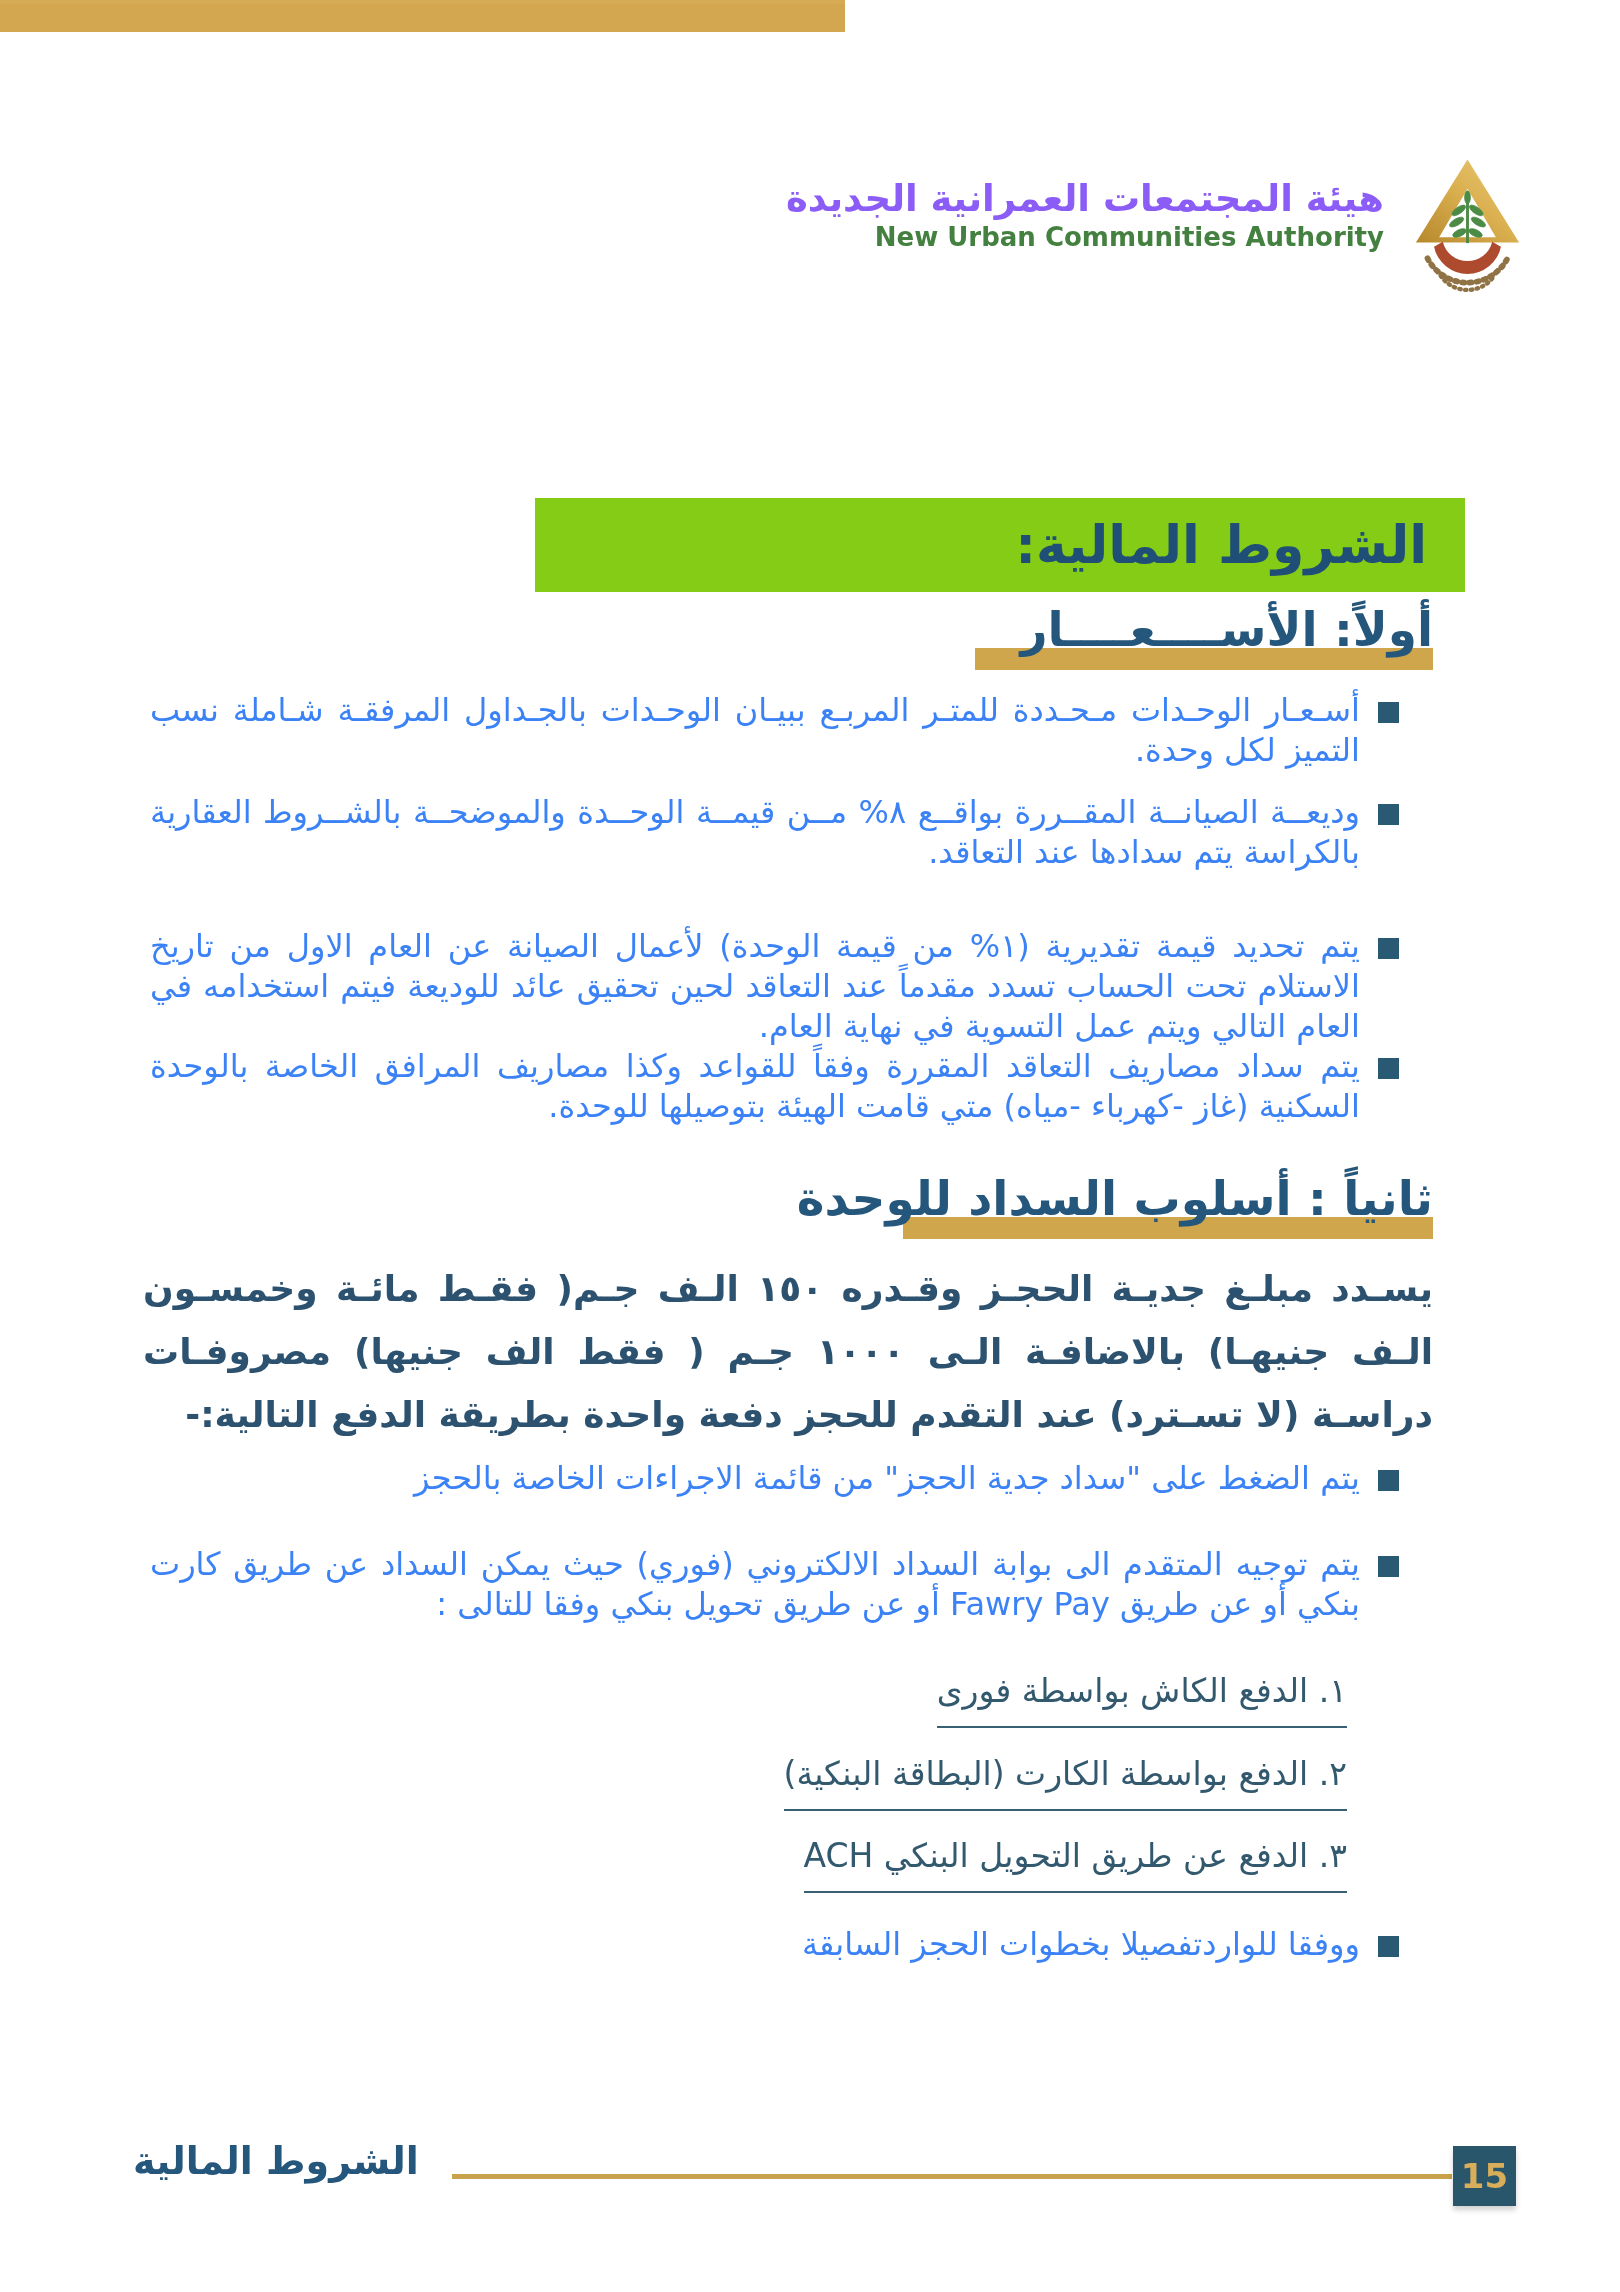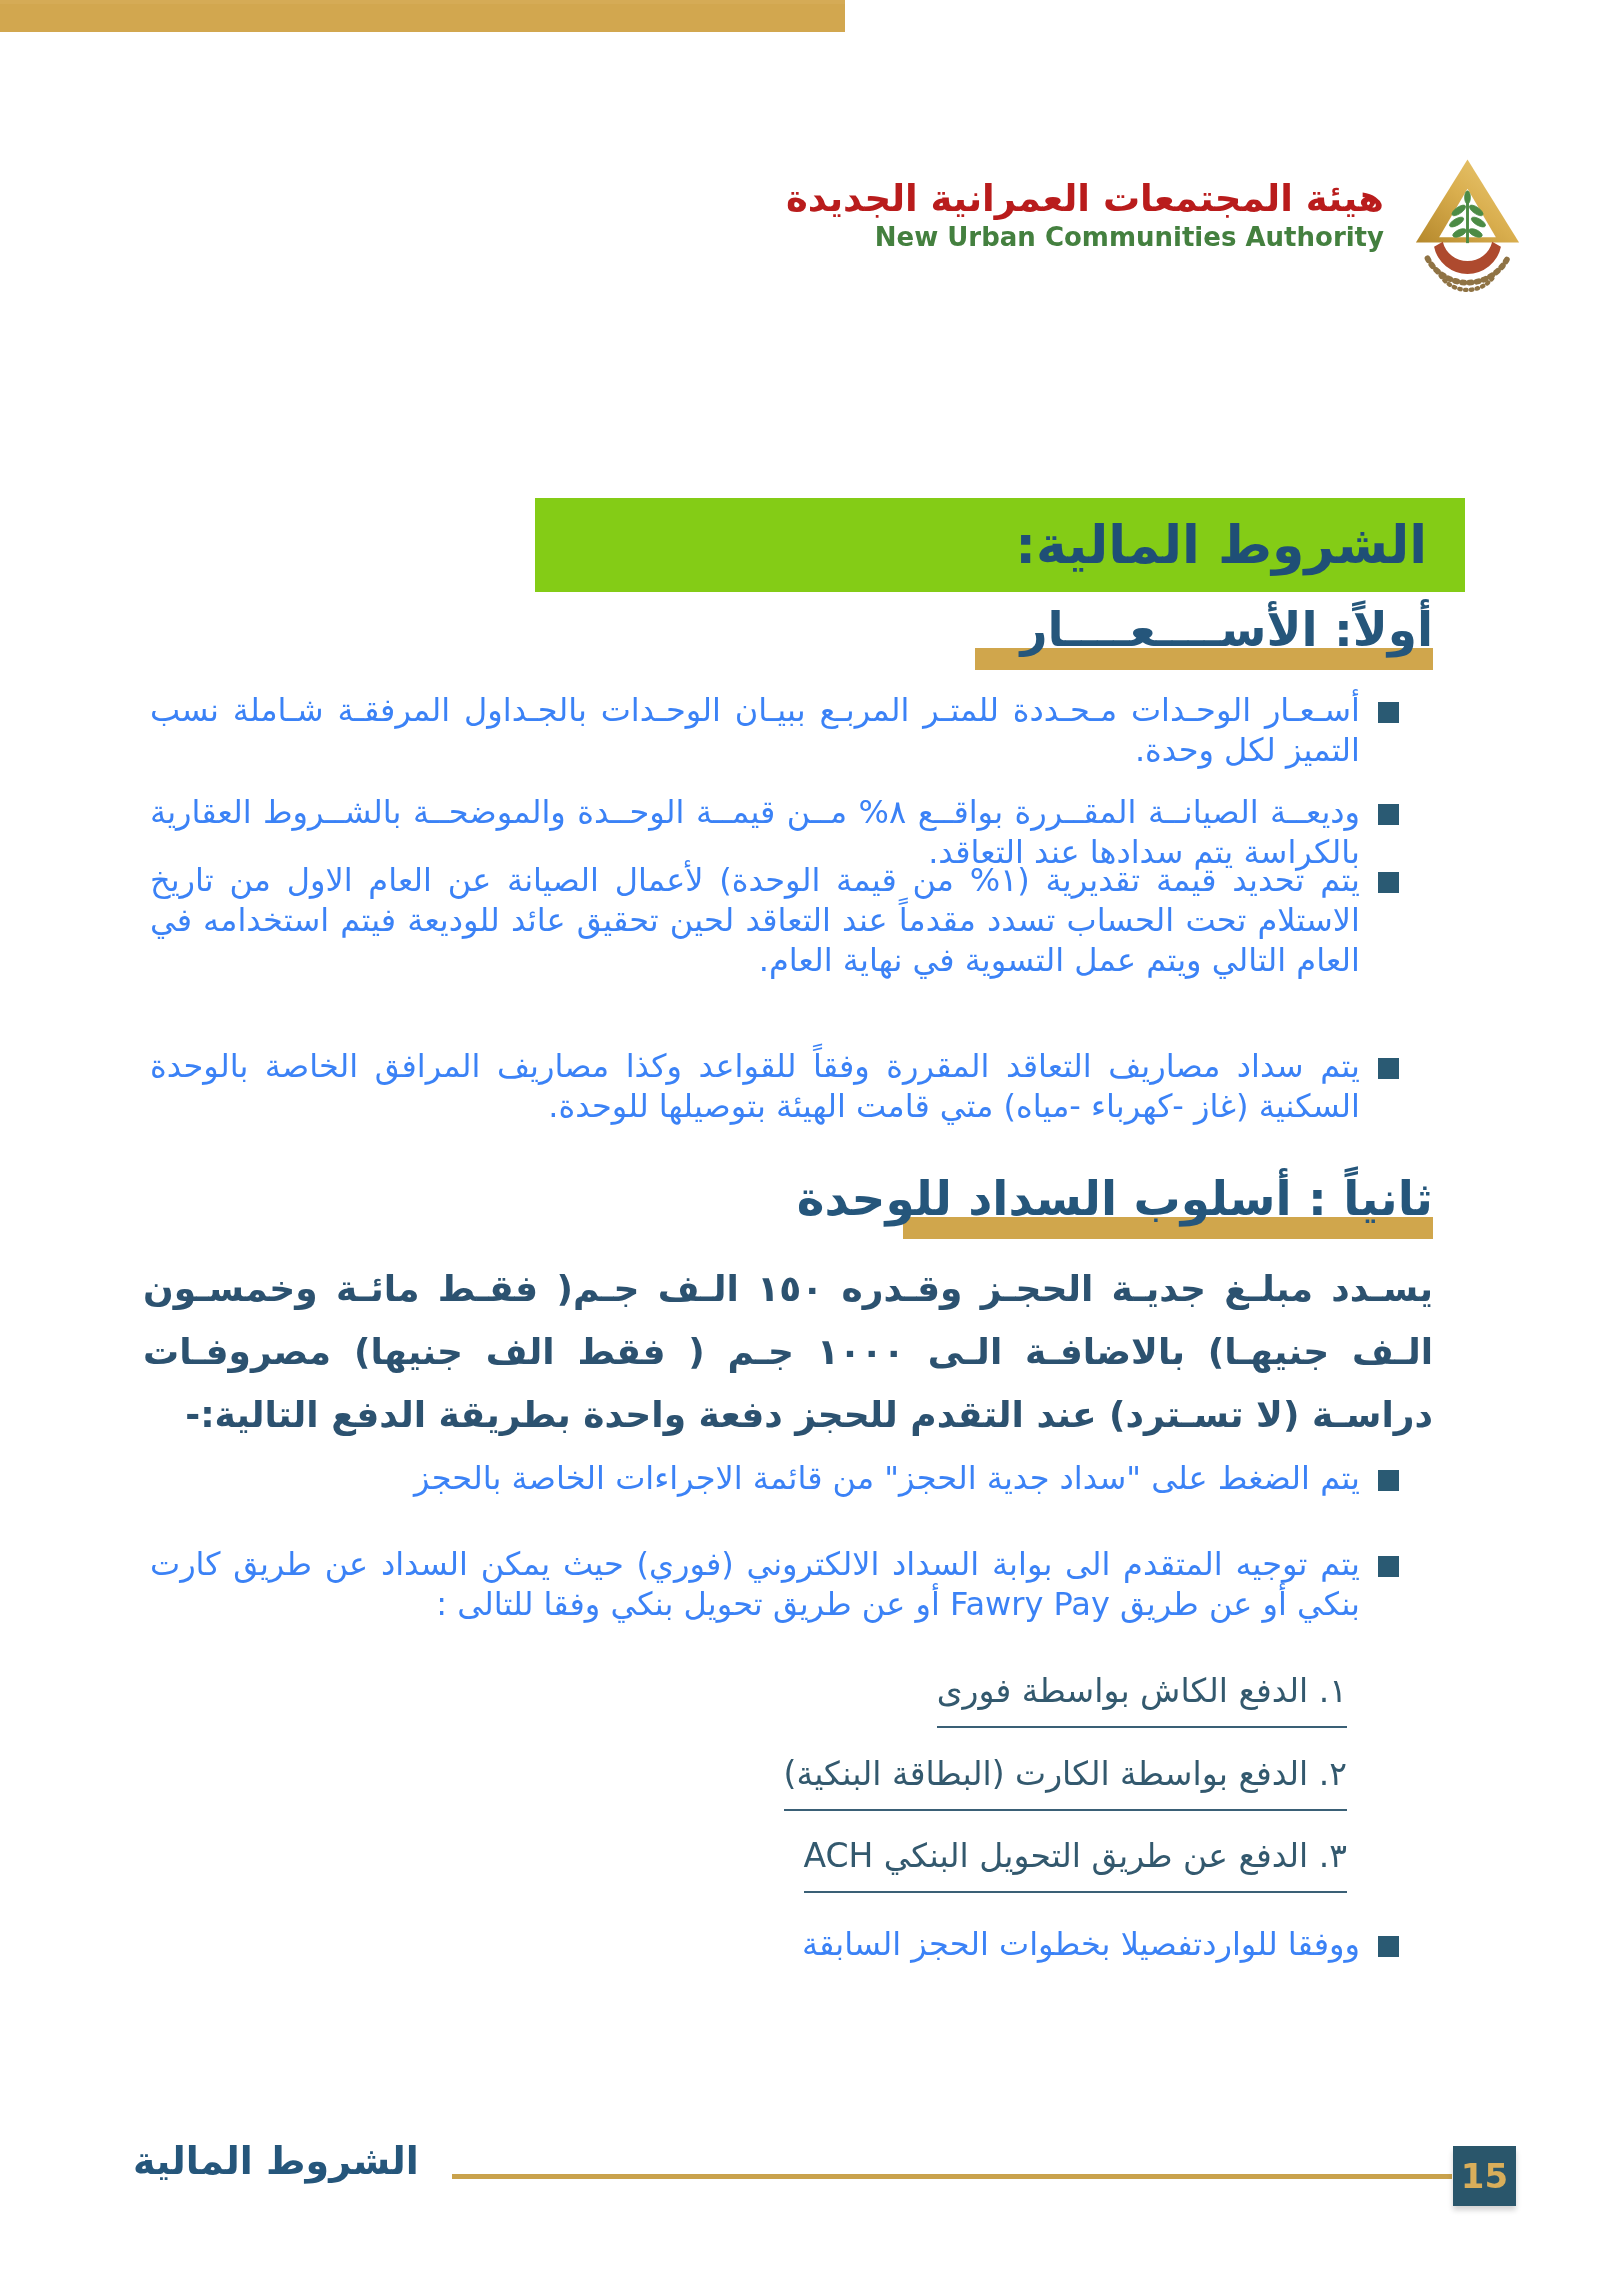--- a/index.html
+++ b/index.html
@@ -17,21 +17,21 @@
     background:#d2a74f;
   }
   .hdr-line{
     position:absolute; left:0; top:286; width:845px; height:3.6px;
     background:#d5ab56;
   }
   .org-names{
     position:absolute; right:236px; top:176px; text-align:right; direction:rtl;
   }
   .org-ar{
-    font-size:37px; font-weight:bold; color:#b91c1c; line-height:1.25;
+    font-size:37px; font-weight:bold; color:#8b5cf6; line-height:1.25;
   }
   .org-en{
     font-size:26px; font-weight:bold; color:#44803f; line-height:1.2;
     direction:ltr;
   }
   .logo-wrap{
     position:absolute; left:1413px; top:150px; width:109px; height:163px;
   }
   .logo-wrap svg{ width:100%; height:100%; }
 
@@ -65,21 +65,21 @@
     padding-right:39px; direction:rtl;
     font-size:32px; line-height:40px; color:#3b82f6;
     text-align:justify; text-align-last:right;
   }
   .bullet .sq{
     position:absolute; right:0; top:11.6px; width:21.5px; height:21.5px;
     background:#2a5a73; display:inline-block;
   }
   .b1{ top:690px; }
   .b2{ top:792px; }
-  .b3{ top:860px; }
+  .b3{ top:926px; }
   .b4{ top:1046px; }
   .bA{ top:1458px; }
   .bB{ top:1544px; }
   .bC{ top:1924px; }
 
   
   .intro{
     position:absolute; right:187px; left:143px; top:1257px;
     font-size:36px; font-weight:bold; line-height:63px; color:#2c5270;
     text-align:justify; text-align-last:right; direction:rtl;

